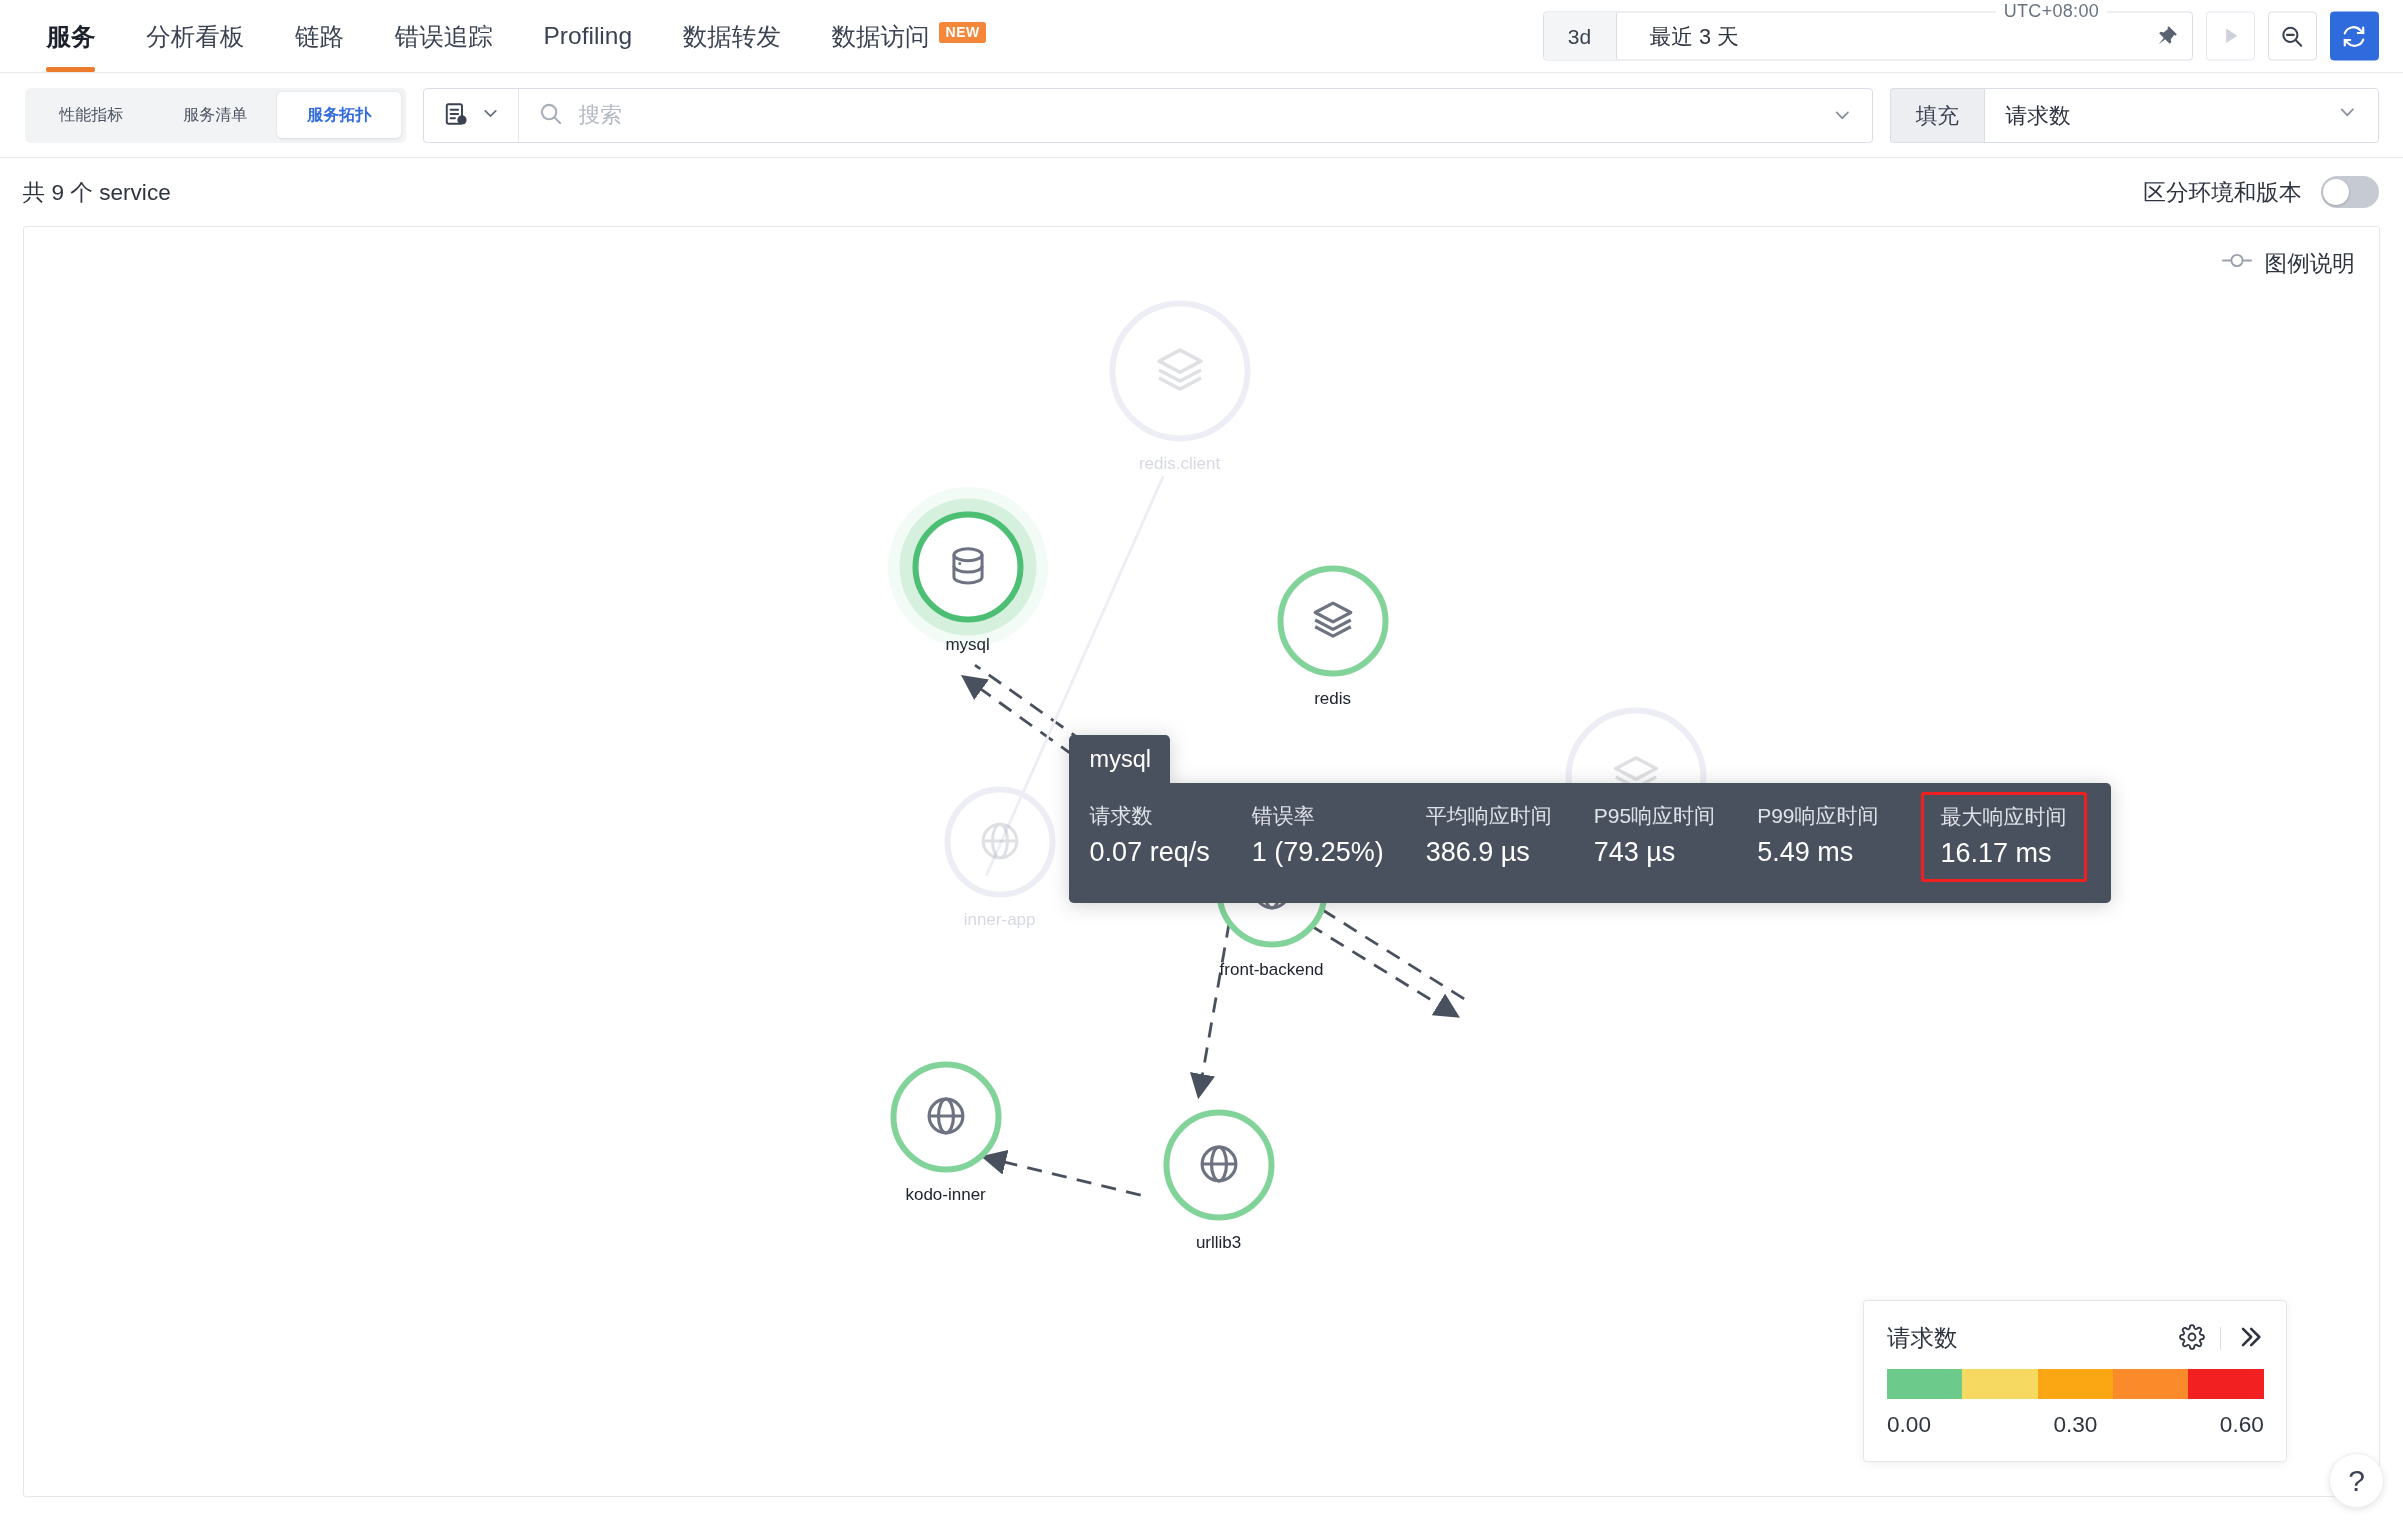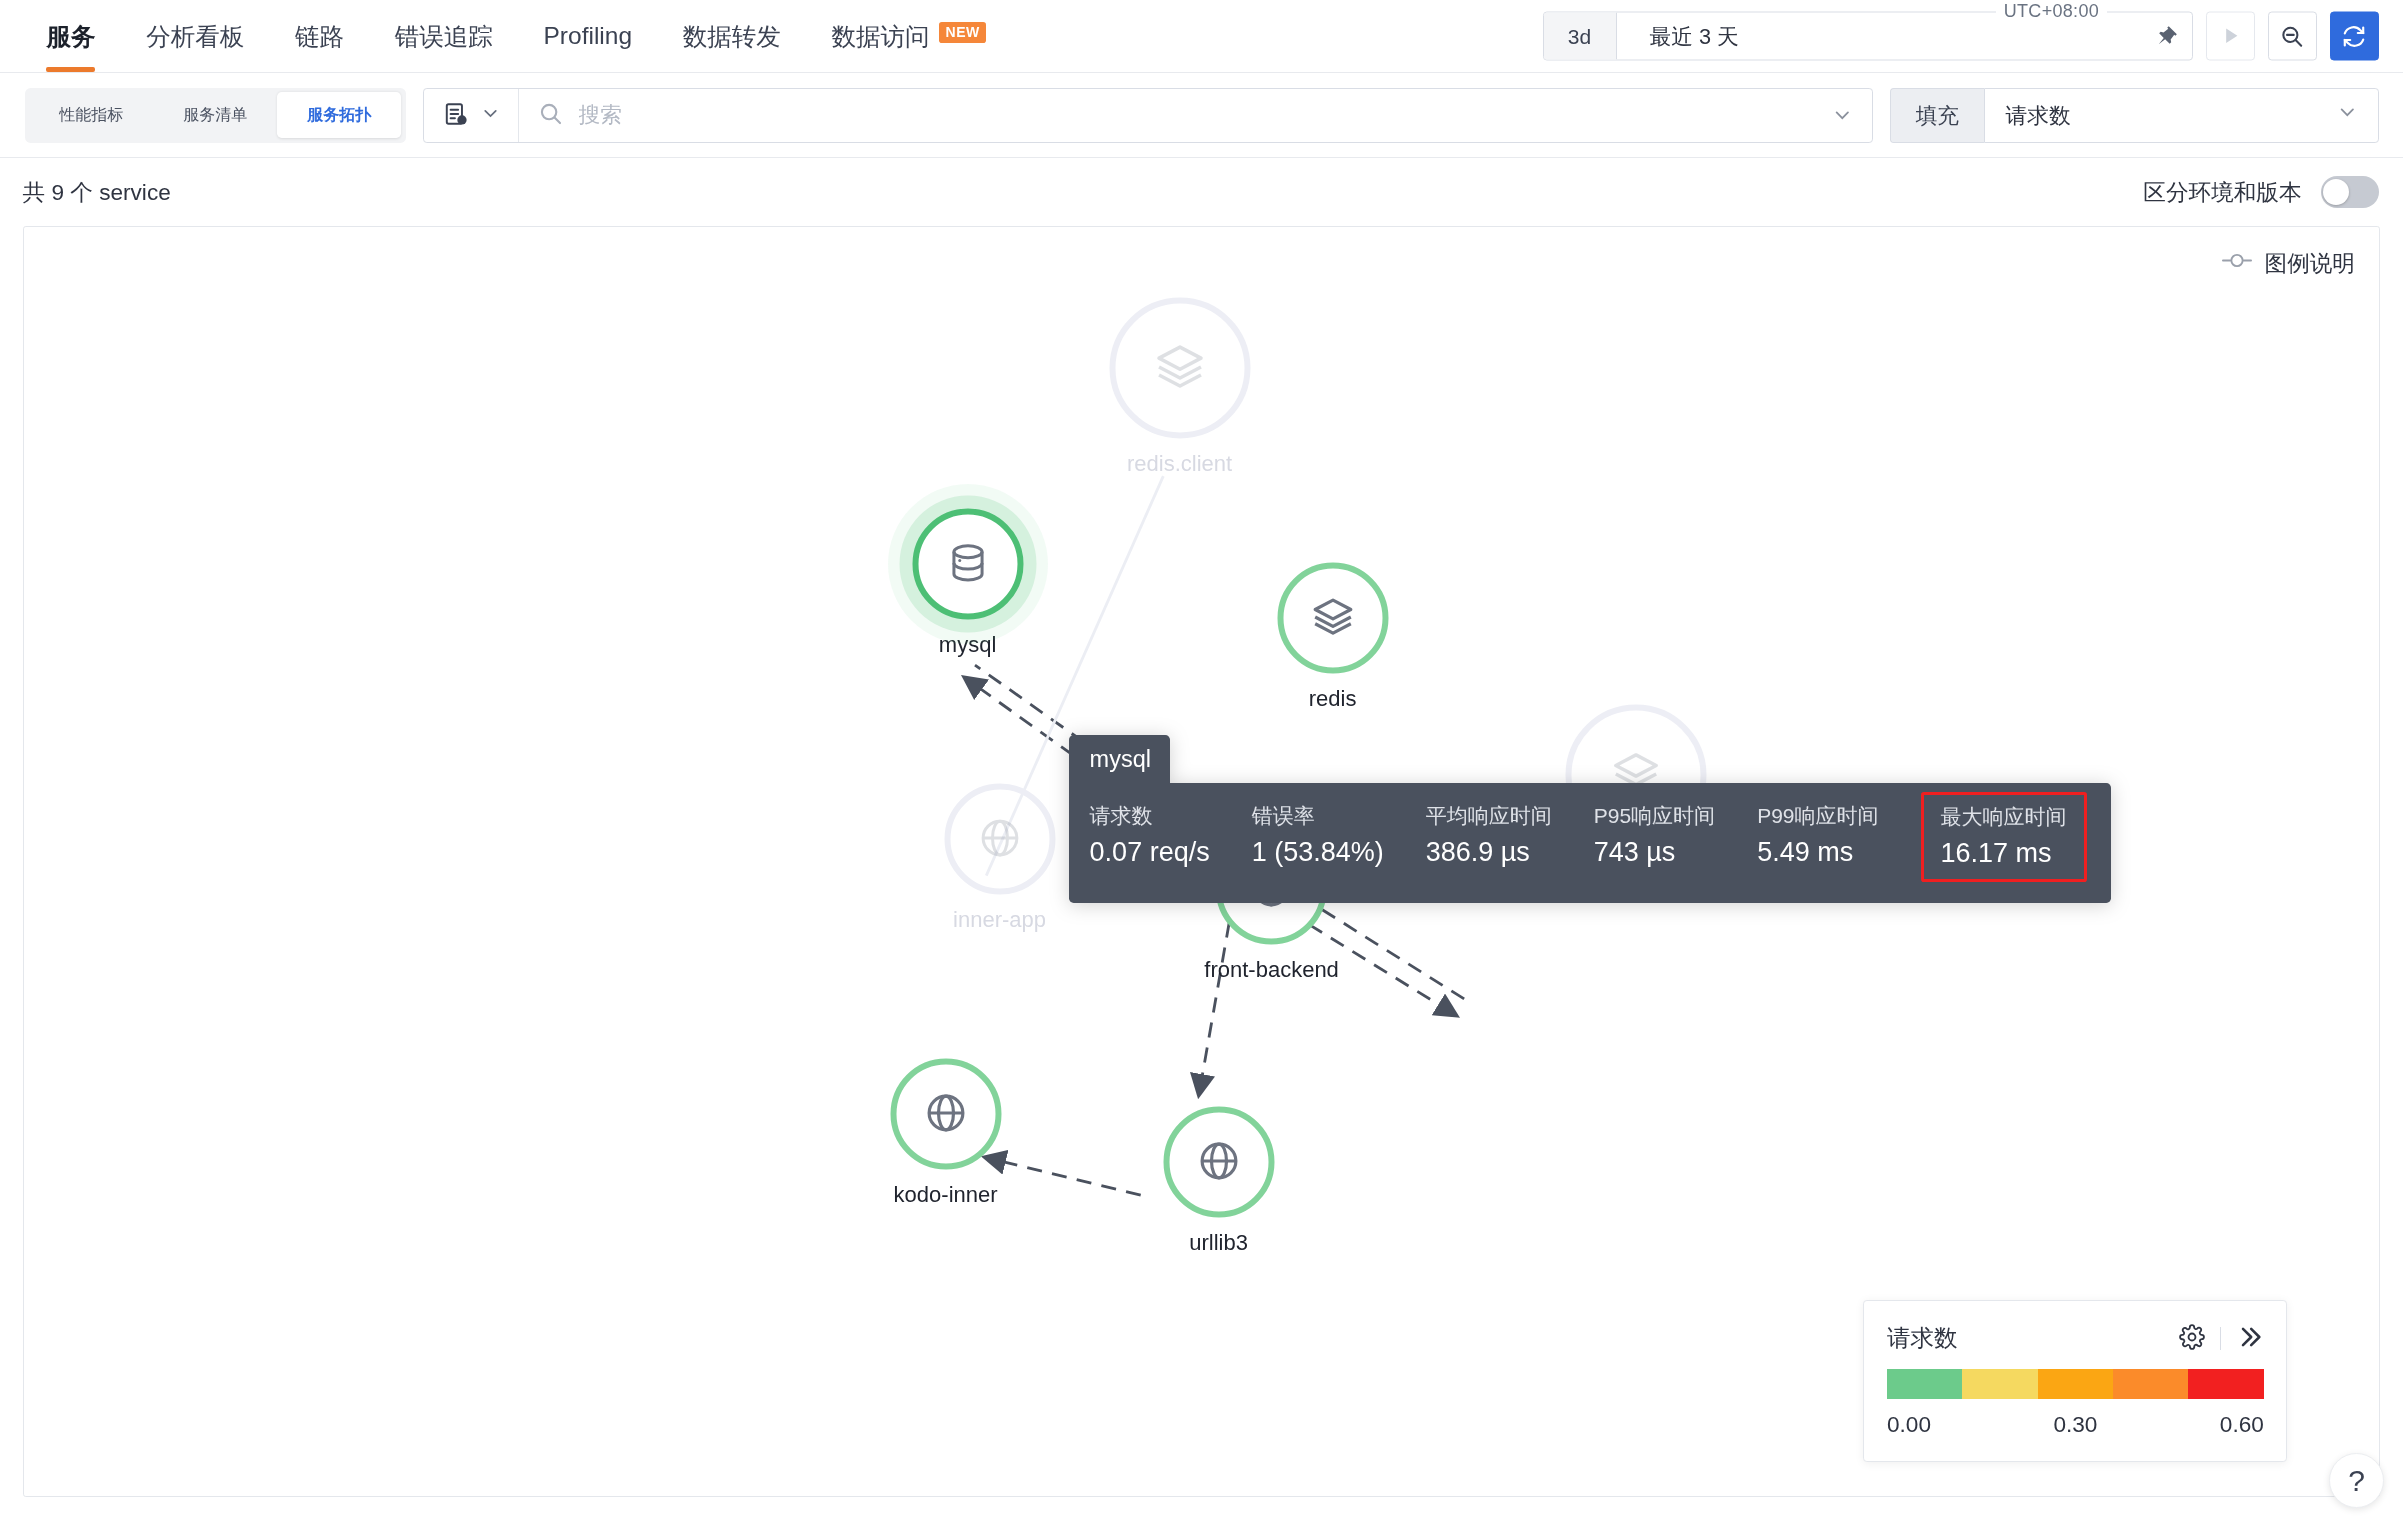--- a/index.html
+++ b/index.html
@@ -263,21 +263,21 @@
   }
   .node.dim .node-circle { border-color: #edeef5; background: transparent; }
   .node.dim .node-label { color: #d7d9e2; }
   .node.dim svg { opacity: .28; }
   .node.glow .node-circle {
     box-shadow: 0 0 0 13px rgba(110, 206, 140, .22), 0 0 0 24.5px rgba(110,206,140,.09);
     border-color: #4dbf75;
   }
   .node-label {
     margin-top: 12px;
-    font-size: 22px;
+    font-size: 17px;
     color: #20242e;
     white-space: nowrap;
   }
   .node.large .node-circle { width: 141px; height: 141px; }
 
   
   .tooltip {
     position: absolute;
     left: 1066px; top: 855px;
     z-index: 40;
@@ -630,21 +630,21 @@
 
   <div class="tooltip" style="left:1045px; top:508px;">
     <div class="tt-title">mysql</div>
     <div class="tt-body">
       <div class="tt-cell">
         <div class="tt-k">请求数</div>
         <div class="tt-v">0.07 req/s</div>
       </div>
       <div class="tt-cell">
         <div class="tt-k">错误率</div>
-        <div class="tt-v">1 (53.84%)</div>
+        <div class="tt-v">1 (79.25%)</div>
       </div>
       <div class="tt-cell">
         <div class="tt-k">平均响应时间</div>
         <div class="tt-v">386.9 µs</div>
       </div>
       <div class="tt-cell">
         <div class="tt-k">P95响应时间</div>
         <div class="tt-v">743 µs</div>
       </div>
       <div class="tt-cell">

